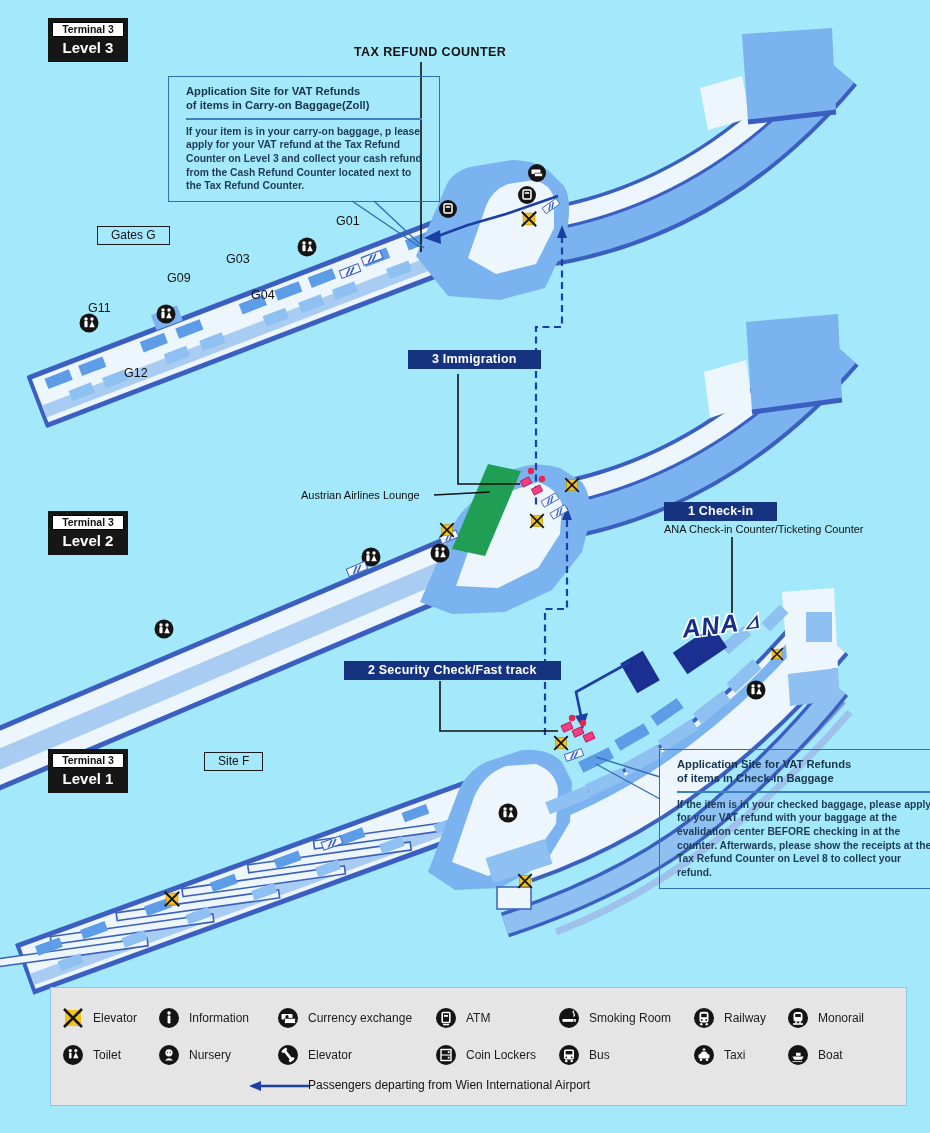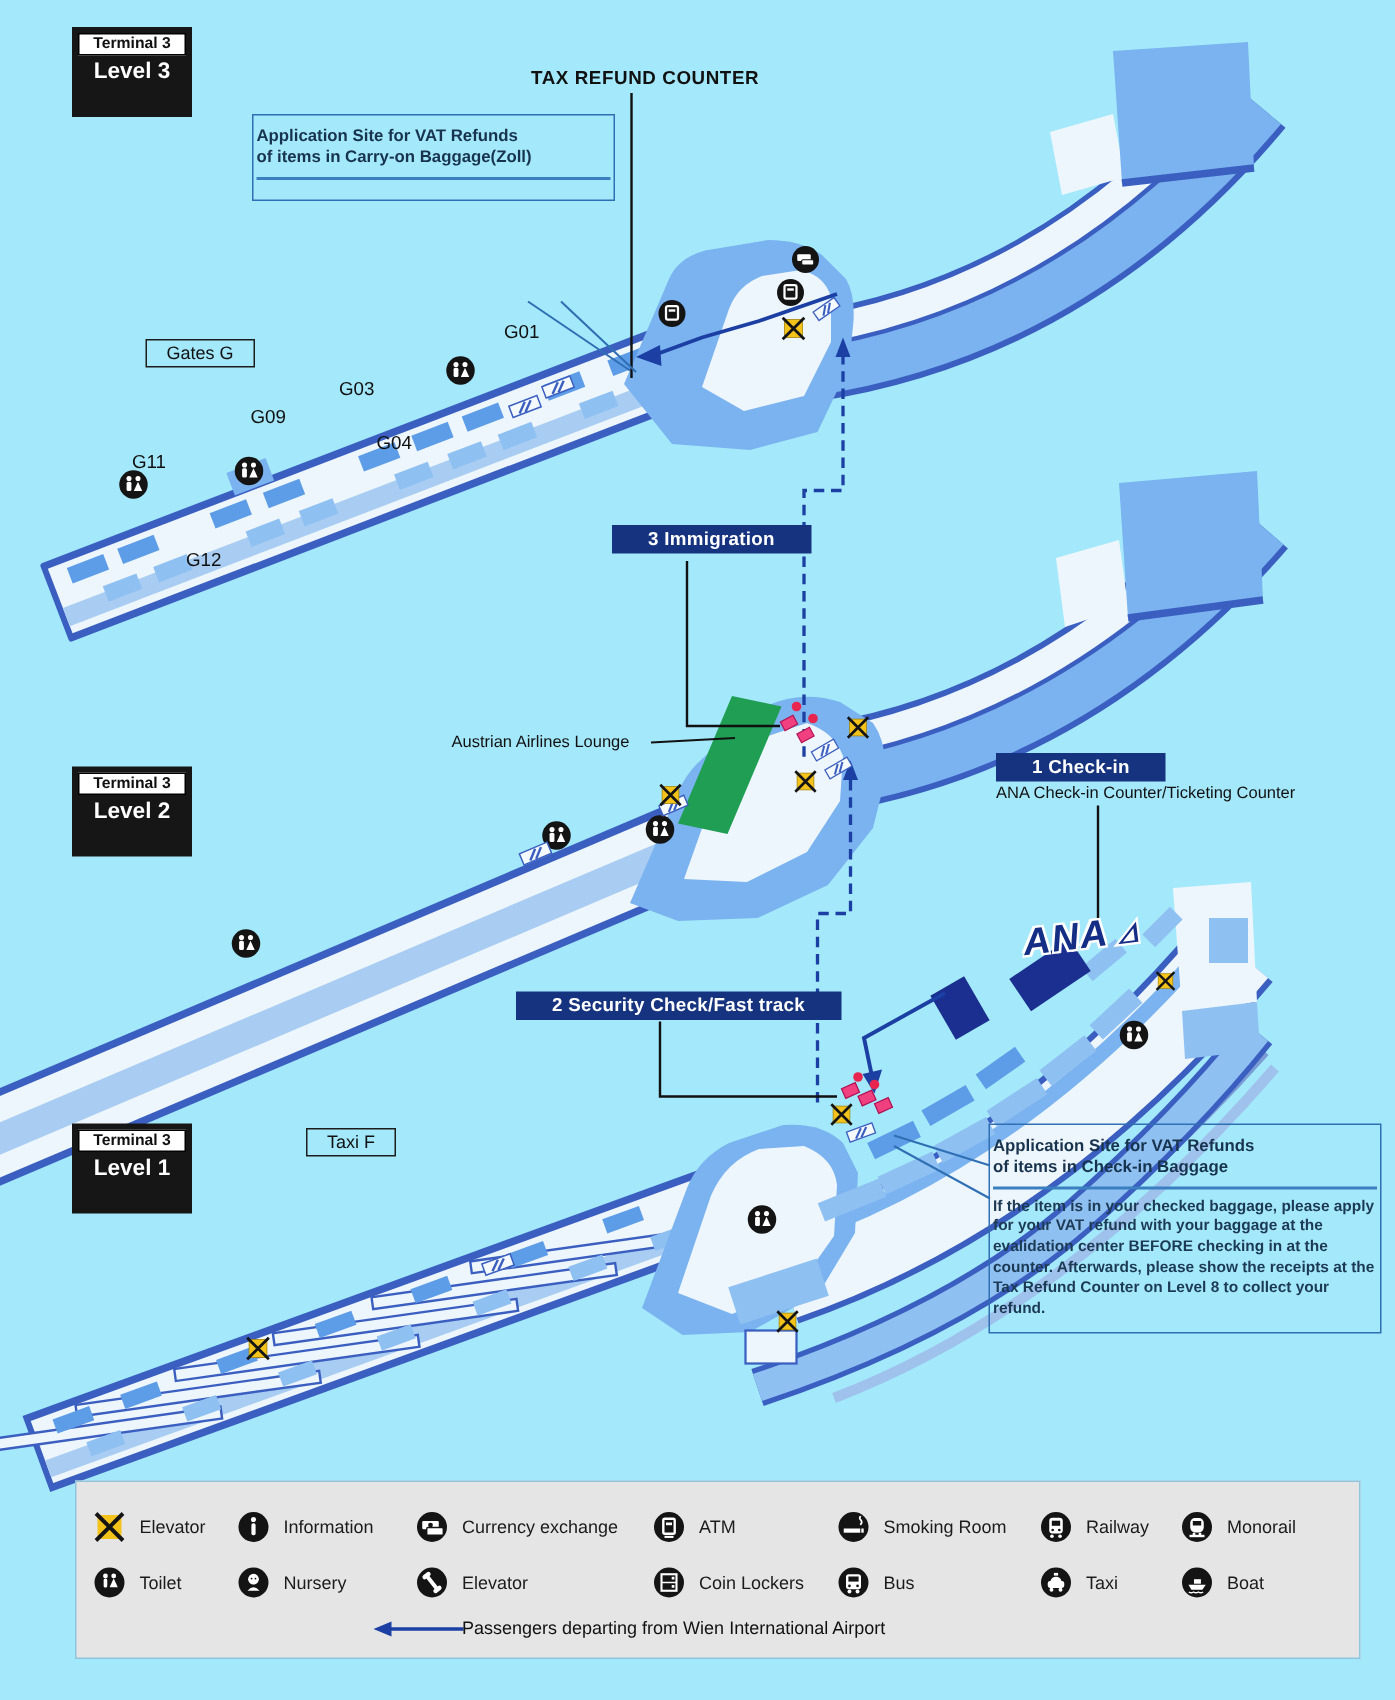--- a/index.html
+++ b/index.html
@@ -6,32 +6,32 @@
   body{
     width:930px;height:1133px;position:relative;overflow:hidden;
     background:#a4e9fb;
     font-family:"Liberation Sans", sans-serif;
     color:#111;
   }
   .layer{position:absolute;left:0;top:0;}
   .lbl{position:absolute;white-space:nowrap;}
 
   
-  .badge{position:absolute;width:72px;background:#161616;padding:3px 3px 20px;box-shadow:0 0 0 1px #161616;}
+  .badge{position:absolute;width:72px;background:#161616;padding:3px 3px 4px;box-shadow:0 0 0 1px #161616;}
   .badge .strip{background:#fff;border:1px solid #000;font-size:10.5px;font-weight:bold;text-align:center;line-height:13px;color:#111;}
   .badge .lvl{color:#fff;font-size:15px;font-weight:bold;text-align:center;padding-top:2px;line-height:18px;}
 
   
   .tag{position:absolute;background:#16337f;color:#fff;font-size:12.5px;font-weight:bold;padding:2px 24px 3px;letter-spacing:.2px;}
 
   
   .gatebox{position:absolute;border:1.2px solid #1c1c1c;padding:1px 13px 2px;font-size:12px;color:#111;background:transparent;}
 
   
-  .callout{position:absolute;border:1.5px solid #2f6fb4;padding:7px 2px 8px;color:#17334d;background:transparent;}
+  .callout{position:absolute;border:1.5px solid #2f6fb4;padding:7px 17px 8px;color:#17334d;background:transparent;}
   .callout .t{font-size:11.2px;font-weight:bold;line-height:1.28;white-space:pre-line;}
   .callout .dv{border-top:2px solid #3a7fc0;margin:5px 0 5px;}
   .callout .b{font-size:10.3px;line-height:1.33;font-weight:bold;color:#1d3a55;}
 
   .maplabel{font-size:12.5px;color:#111;}
   .small{font-size:11px;}
   .taxlabel{font-size:12.5px;font-weight:bold;letter-spacing:.4px;}
 
   
   .analogo{position:absolute;left:682px;top:610px;transform:rotate(-7deg);display:flex;align-items:center;gap:1px;}
@@ -343,24 +343,25 @@
   <div class="strip">Terminal 3</div>
   <div class="lvl">Level 1</div>
 </div>
 
 <div class="lbl taxlabel" style="left:354px;top:45px">TAX REFUND COUNTER</div>
 
 <div class="callout" style="left:168px;top:76px;width:236px">
   <div class="t">Application Site for VAT Refunds
 of items in Carry-on Baggage(Zoll)</div>
   <div class="dv"></div>
+  <div class="b">If your item is in your carry-on baggage, p lease apply for your VAT refund at the Tax Refund Counter on Level 3 and collect your cash refund from the Cash Refund Counter located next to the Tax Refund Counter.</div>
 </div>
 
 <div class="gatebox" style="left:97px;top:226px">Gates G</div>
-<div class="gatebox" style="left:204px;top:752px">Taxi F</div>
+<div class="gatebox" style="left:204px;top:752px">Site F</div>
 
 <div class="lbl maplabel" style="left:336px;top:214px">G01</div>
 <div class="lbl maplabel" style="left:226px;top:252px">G03</div>
 <div class="lbl maplabel" style="left:167px;top:271px">G09</div>
 <div class="lbl maplabel" style="left:88px;top:301px">G11</div>
 <div class="lbl maplabel" style="left:251px;top:288px">G04</div>
 <div class="lbl maplabel" style="left:124px;top:366px">G12</div>
 
 <div class="tag" style="left:408px;top:350px">3 Immigration</div>
 <div class="lbl small" style="left:301px;top:489px">Austrian Airlines Lounge</div>

